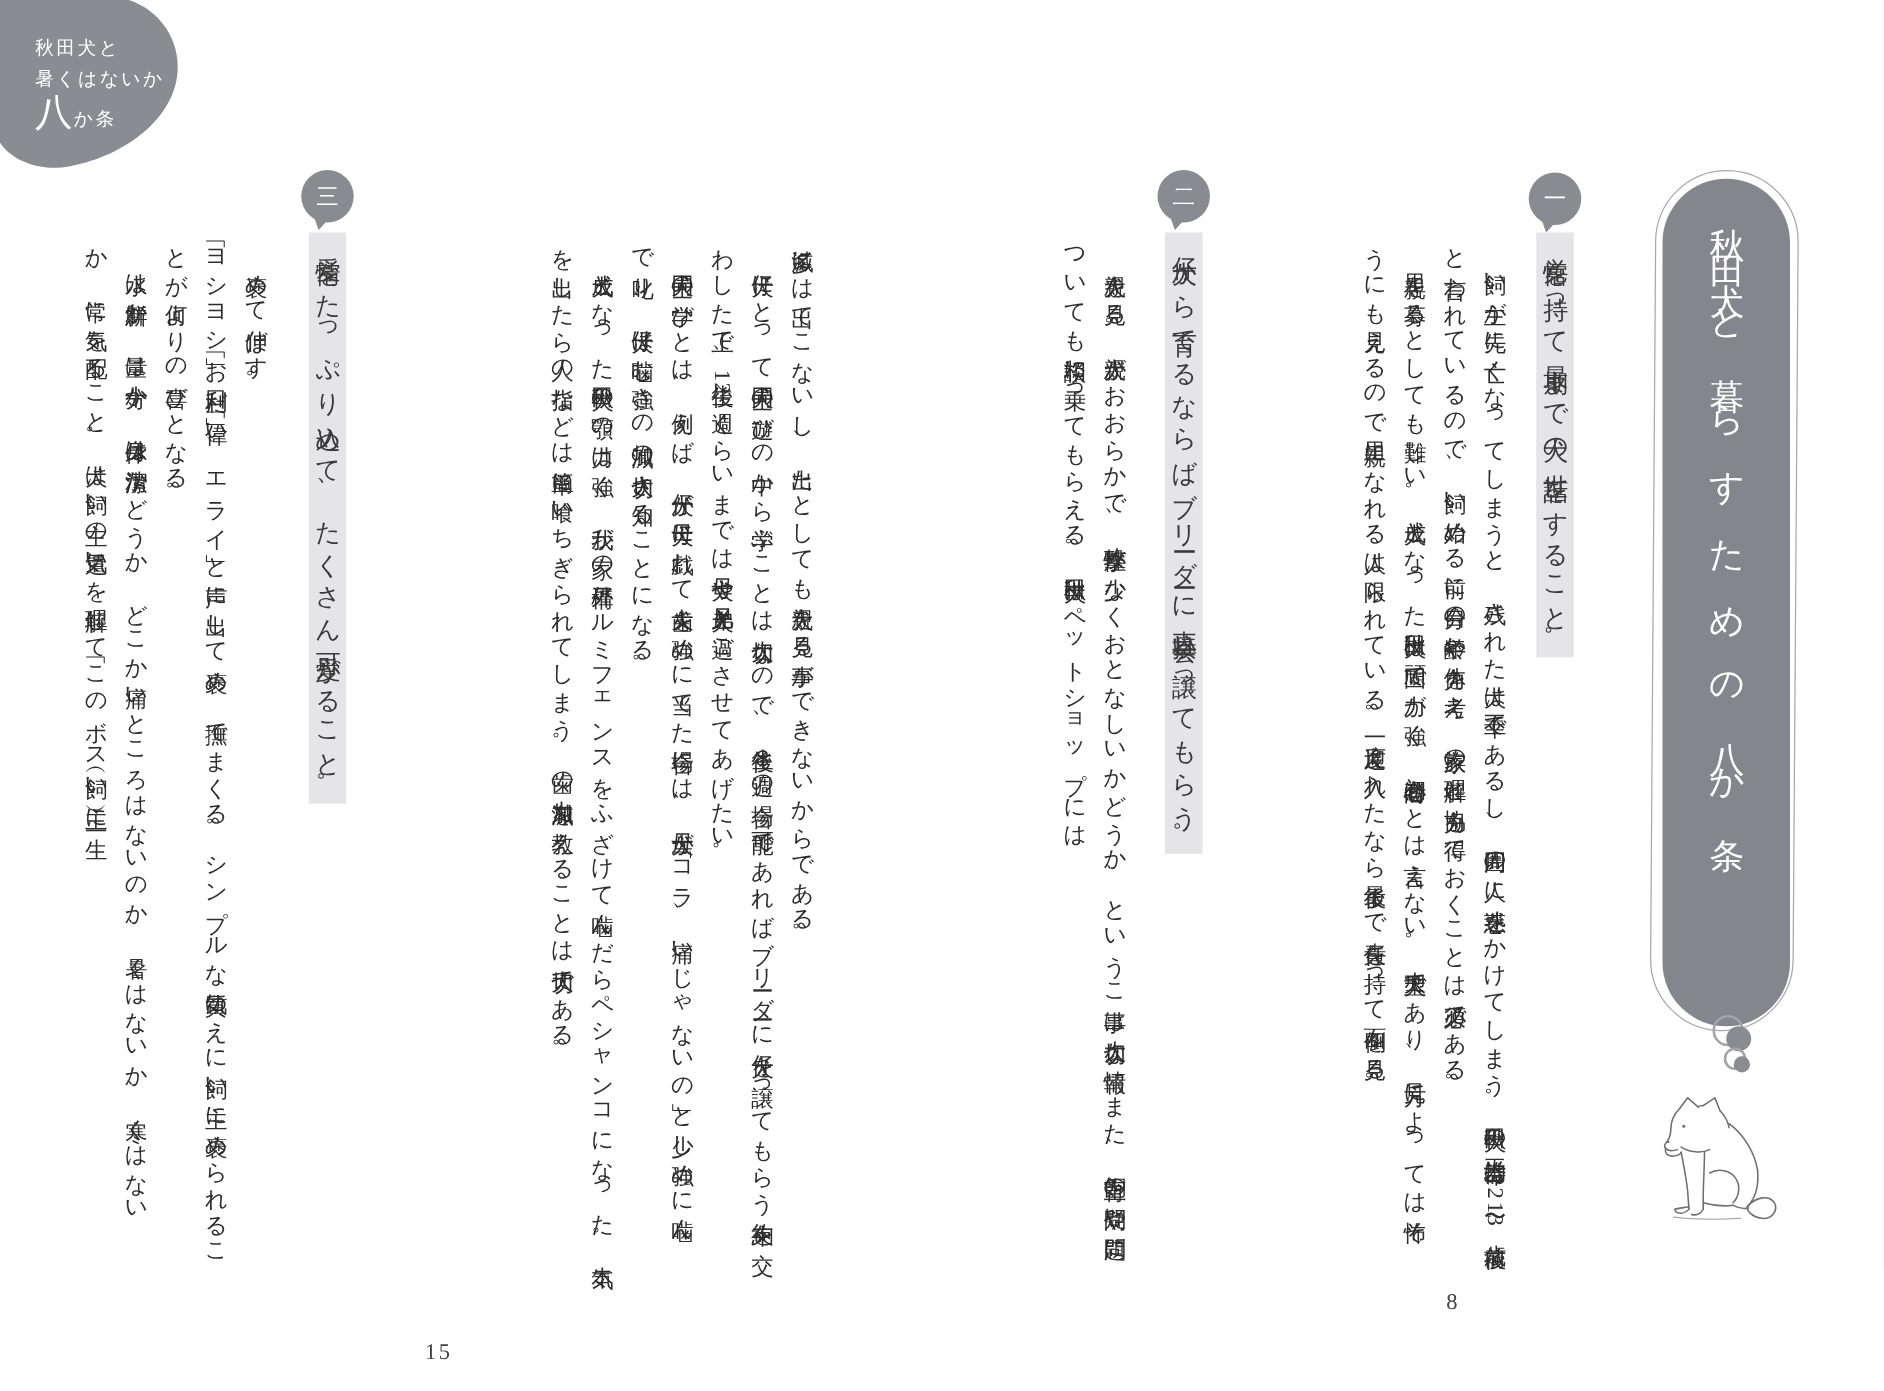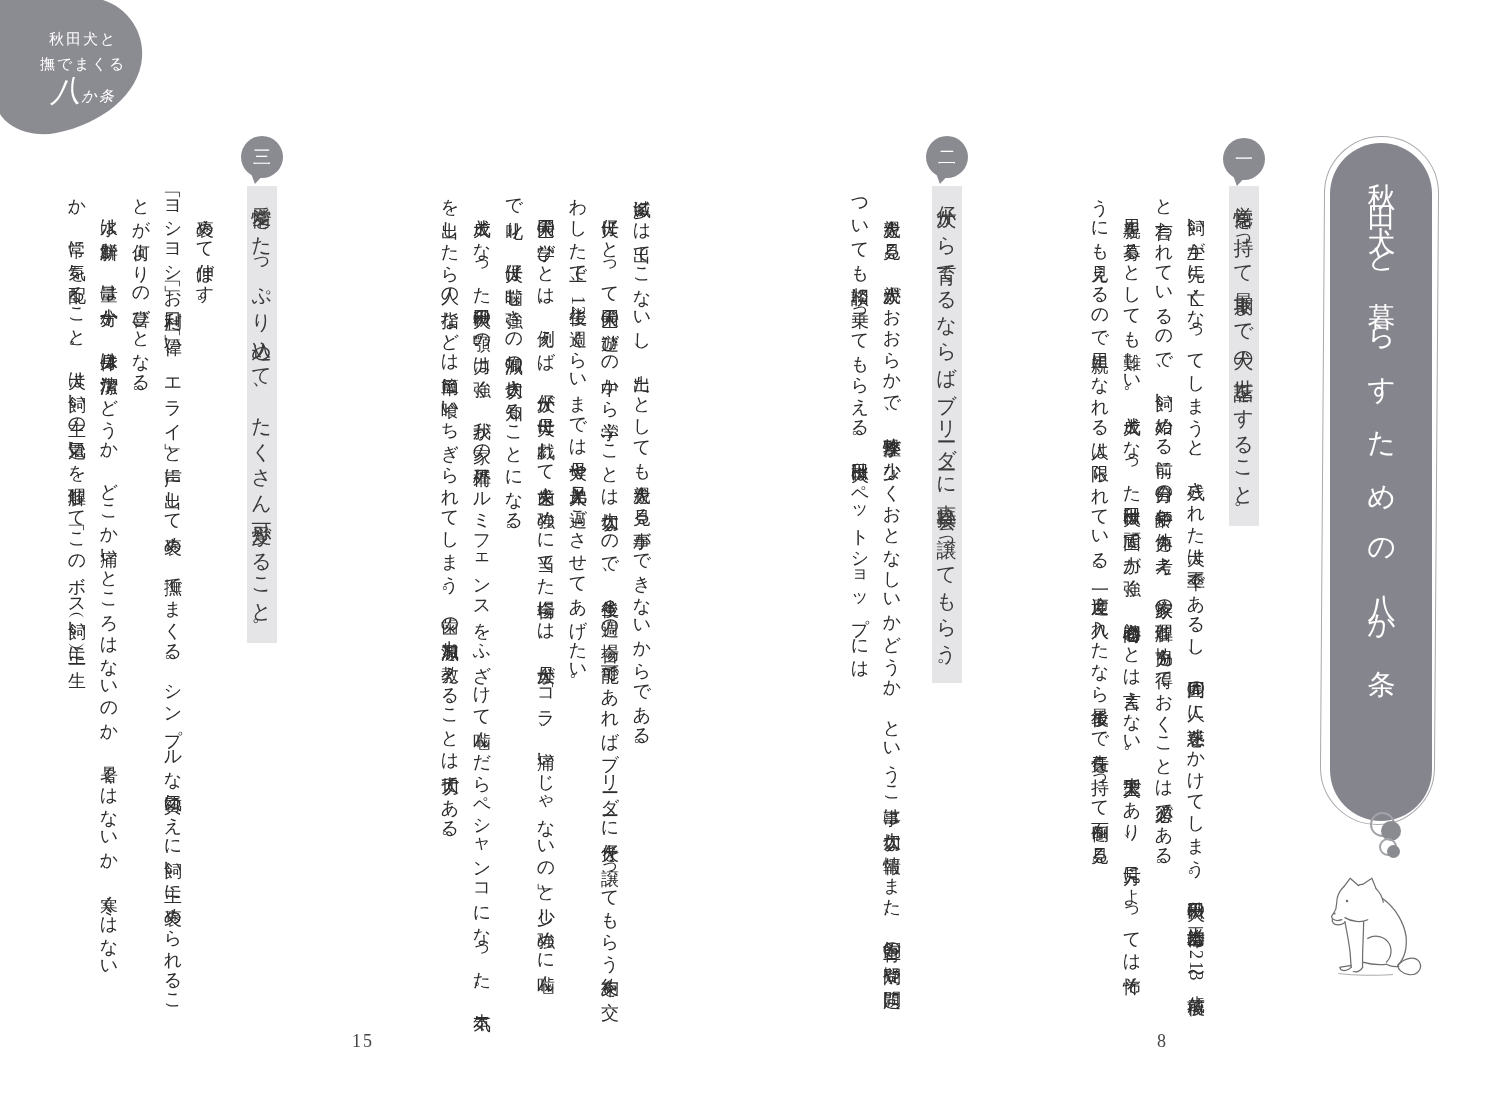--- a/index.html
+++ b/index.html
@@ -49,27 +49,26 @@
     transform:rotate(0.4deg);
   }
   .title-pill .pill-text{
     writing-mode:vertical-rl;text-orientation:mixed;
     color:#ffffff;font-family:"Liberation Sans",sans-serif;
     font-size:28px;letter-spacing:22px;padding-top:18px;
   }
   
   .corner-blob{position:absolute;left:0;top:0;width:170px;height:160px;}
   .corner-blob-text{
-    position:absolute;left:40px;top:26px;color:#ffffff;
+    position:absolute;left:28px;top:26px;color:#ffffff;
     font-family:"Liberation Sans",sans-serif;font-size:15px;line-height:25px;
     letter-spacing:2px;
-    text-align:center;
   }
   .corner-blob-text .big{font-size:30px;letter-spacing:1px;}
-  .corner-blob-text .l3{margin-top:2px;font-style:italic;}
+  .corner-blob-text .l3{margin-top:2px;}
   
   .bubble{position:absolute;border-radius:50%;}
   .bubble.outline{border:2px solid #a3a3a9;background:transparent;}
   .bubble.fill{background:#8a8a91;}
   
   .pagenum{
     position:absolute;top:1031px;
     font-family:"Liberation Serif",serif;font-size:18px;color:#444;
     letter-spacing:2px;
   }
@@ -79,21 +78,21 @@
 </head>
 <body>
 
 <div class="spread">
 
   <svg class="corner-blob" viewBox="0 0 170 160" width="170" height="160">
     <path d="M0,0 L103,0 C128,8 144,32 142,58 C139,94 102,124 56,133 C30,138 8,127 0,114 Z" fill="#8b8b92"></path>
   </svg>
   <div class="corner-blob-text">
     <div>秋田犬と</div>
-    <div>撫でまくる</div>
+    <div>暑くはないか</div>
     <div class="l3"><span class="big">八</span><span>か条</span></div>
   </div>
 
   <div class="title-pill">
     <div class="pill-text">秋田犬と暮らすための八か条</div>
   </div>
 
   <span class="bubble outline" style="left:1370px;top:812px;width:21px;height:21px;"></span>
   <span class="bubble fill" style="left:1381px;top:821px;width:20px;height:20px;"></span>
   <span class="bubble outline" style="left:1379px;top:838px;width:14px;height:14px;"></span>
@@ -160,15 +159,15 @@
   <div class="marker" style="left:241px;top:136px;">
     <span>三</span>
   </div>
   <div class="vheading" style="right:1230px;">愛情をたっぷり込めて、たくさん可愛がること。</div>
   <div class="vbody" style="right:1286px;">
     <p>　褒めて伸ばす。</p>
     <p>「ヨシヨシ」「お利口だ」「偉い、エライ」と声に出して褒め、撫でまくる。シンプルな気質ゆえに飼い主に褒められることが何よりの喜びとなる。</p>
     <p>　水は新鮮か、量は十分か、身体は清潔かどうか、どこか痛いところはないのか、暑くはないか、寒くはないか、常に気を配ること。犬は飼い主の気遣いを理解して「このボス（飼い主）に一生</p>
   </div>
 
-  <div class="pagenum" style="left:352px;">15</div>
+  <div class="pagenum" style="left:340px;margin-top:40px;">15</div>
 
 </div>
 
 </body></html>

